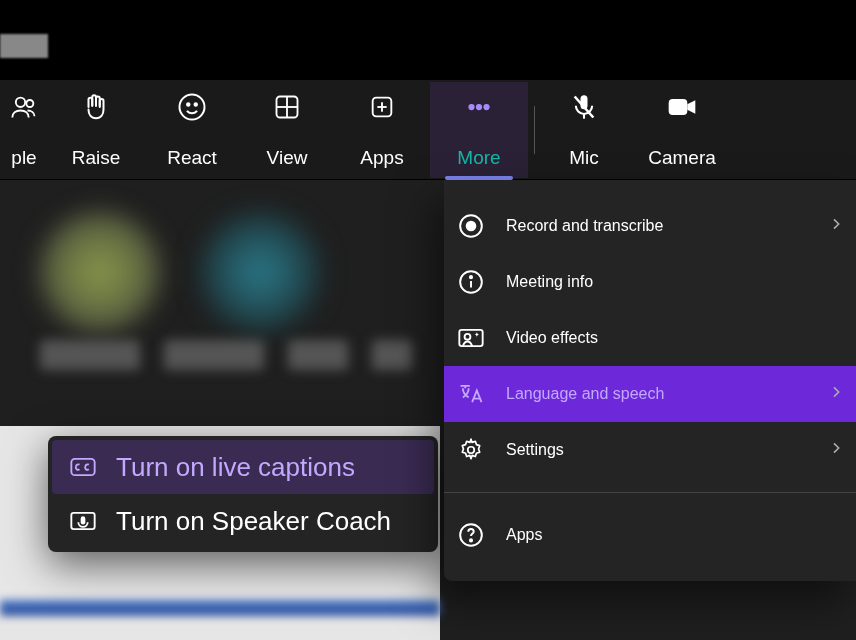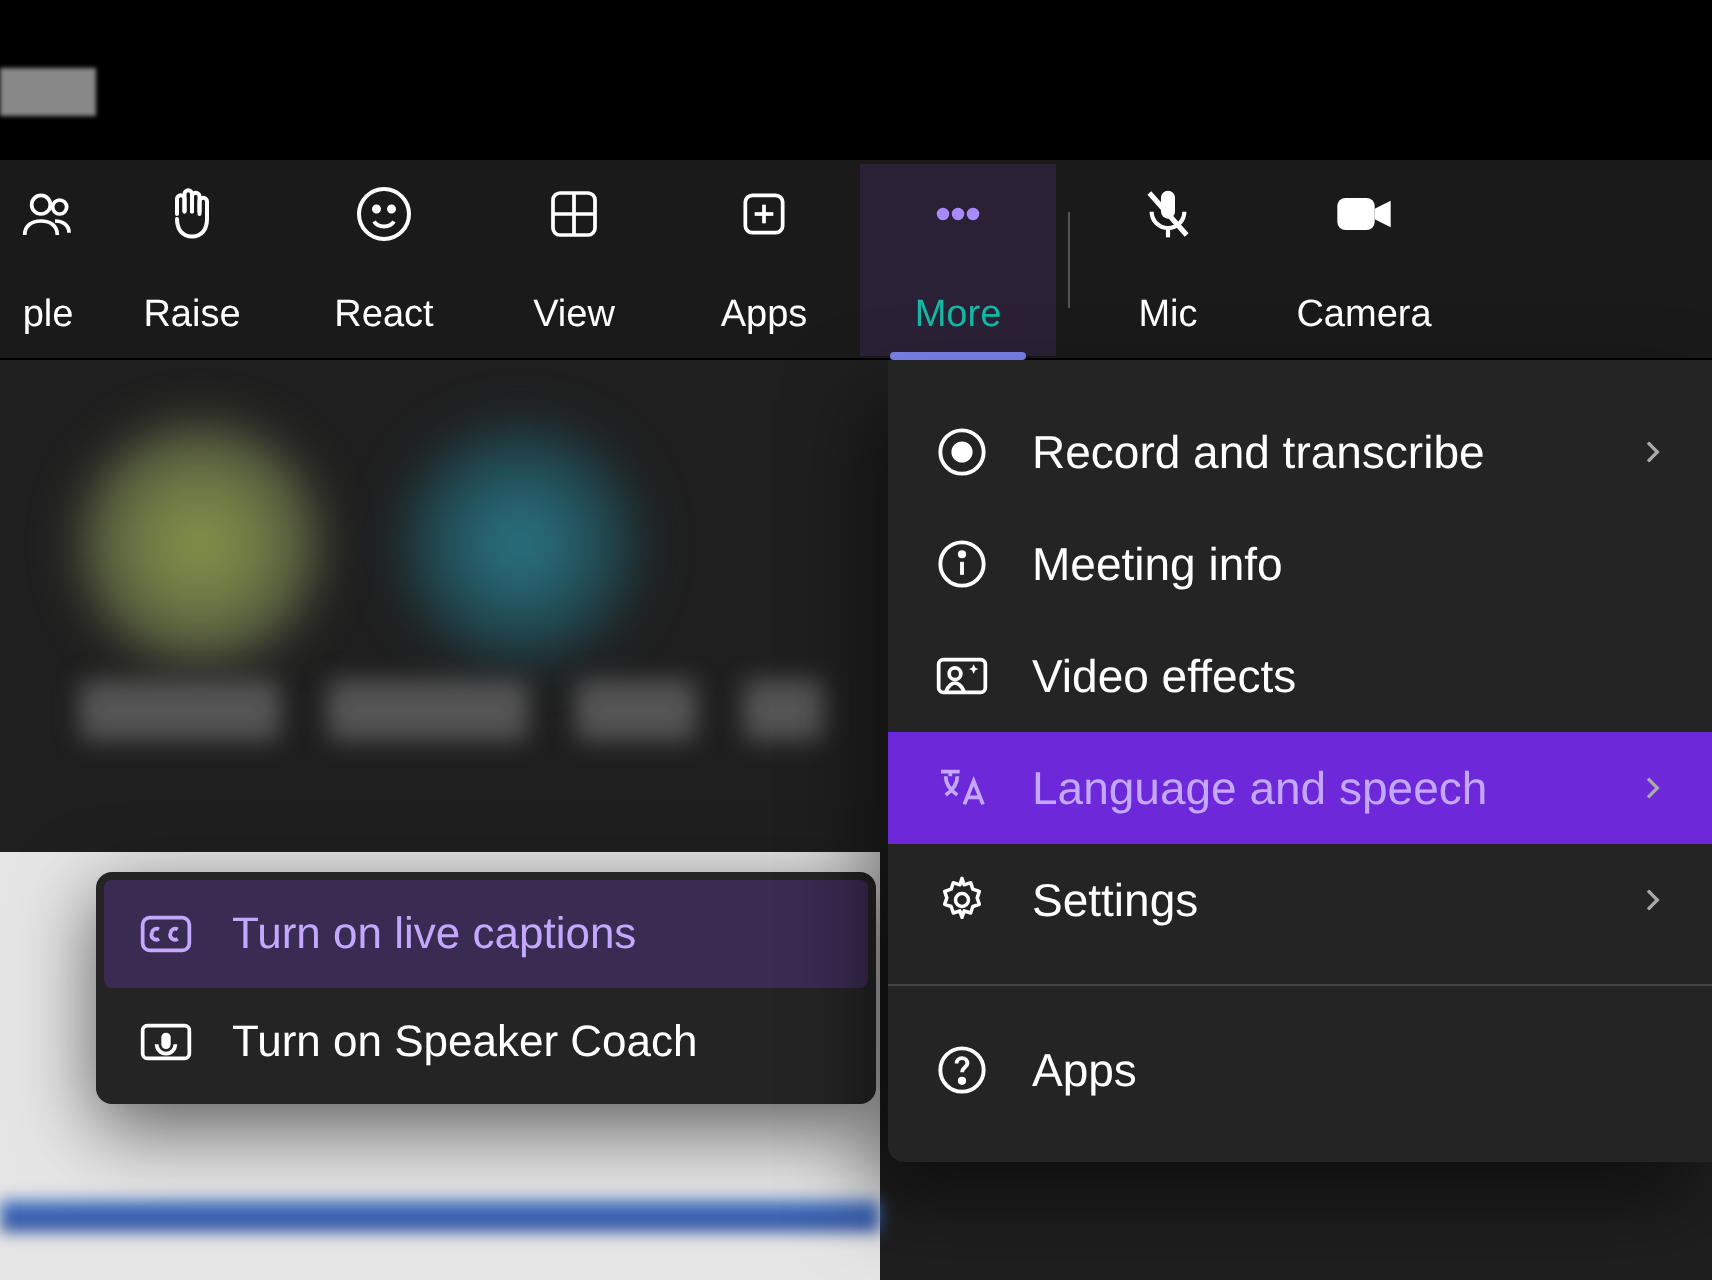--- a/index.html
+++ b/index.html
@@ -146,21 +146,21 @@
     border-radius: 8px;
     box-shadow: 0 12px 40px rgba(0,0,0,0.6);
     padding: 4px;
   }
   .submenu .item {
     display: flex;
     align-items: center;
     gap: 18px;
     height: 54px;
     padding: 0 16px;
-    font-size: 22px;
+    font-size: 26px;
     cursor: pointer;
     border-radius: 4px;
   }
   .submenu .item.highlight {
     background: #3a2b52;
     color: #c4a8ff;
   }
   .submenu .item .icon {
     width: 30px;
     display: flex;
@@ -178,22 +178,22 @@
     background: #242424;
     border-radius: 0 0 0 8px;
     box-shadow: -10px 20px 40px rgba(0,0,0,0.5);
     padding: 18px 0;
   }
   .menu .item {
     display: flex;
     align-items: center;
     gap: 20px;
     height: 56px;
-    padding: 0 22px;
-    font-size: 23px;
+    padding: 0 12px;
+    font-size: 16px;
     cursor: pointer;
     position: relative;
   }
   .menu .item.selected {
     background: #6d28d9;
     color: #c4a8ff;
   }
   .menu .item.selected .icon svg { stroke: #c4a8ff; }
   .menu .item .icon {
     width: 30px;

